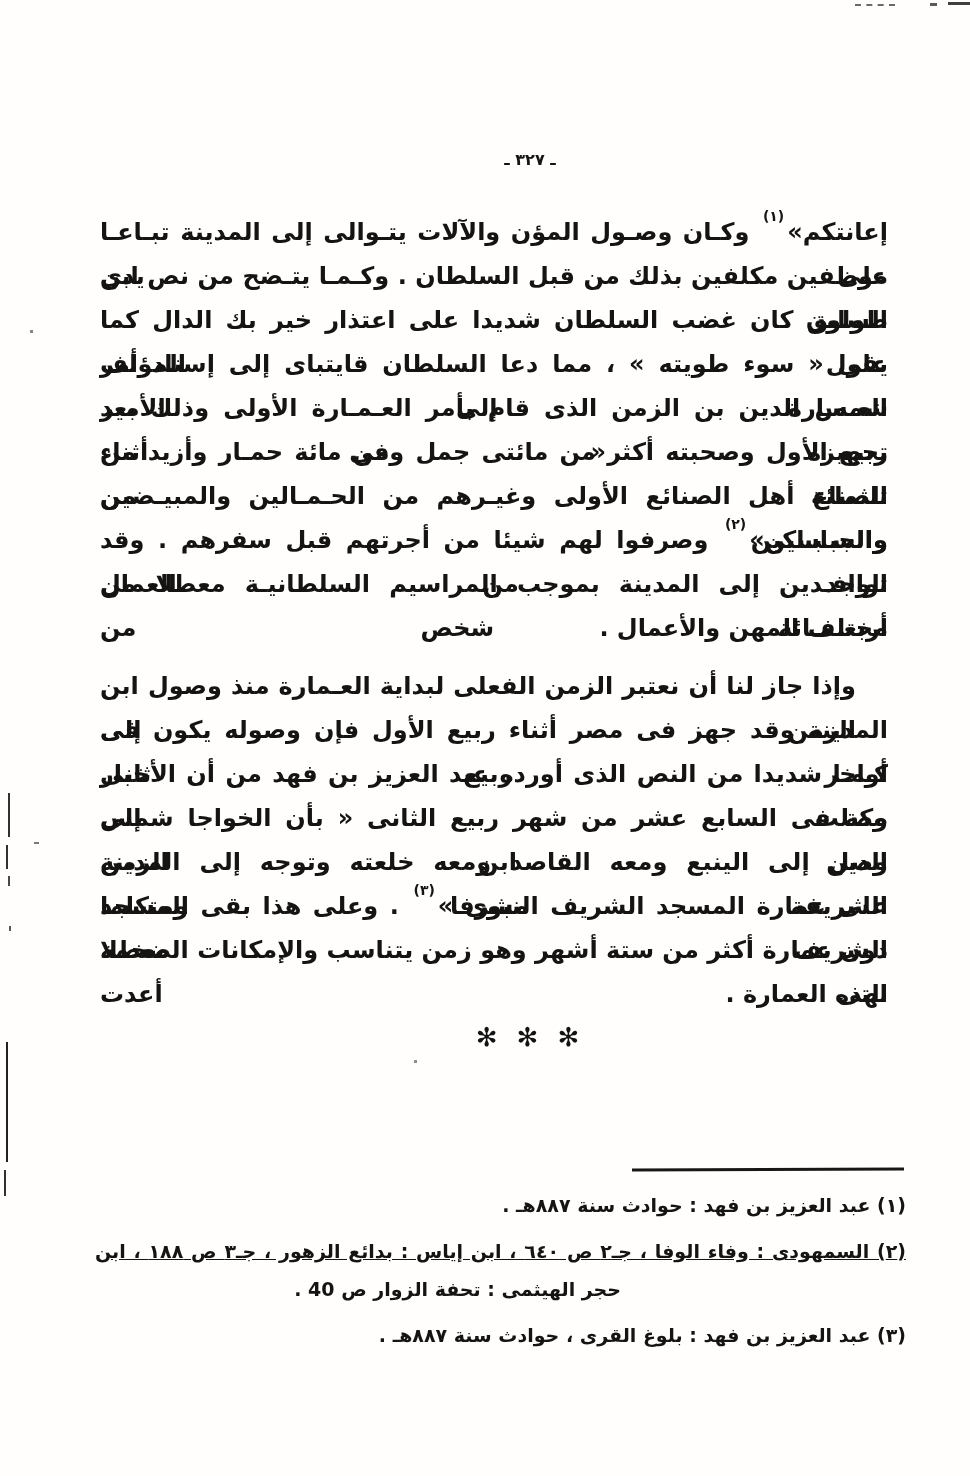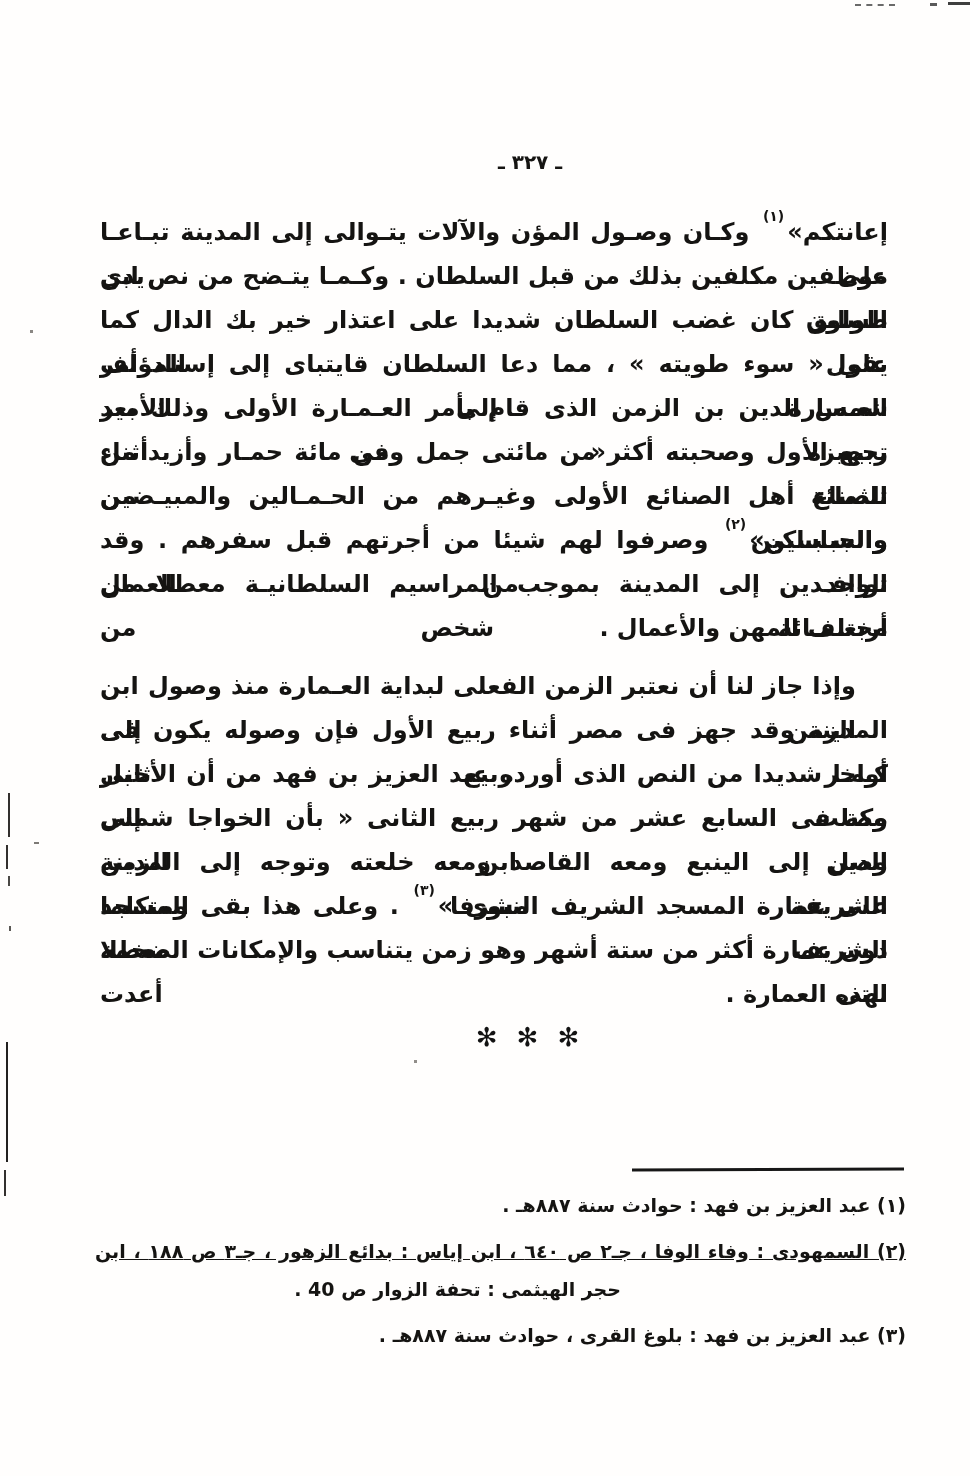--- a/index.html
+++ b/index.html
@@ -17,21 +17,21 @@
     color: #151412;
   }
   
   .pagenum {
     position: absolute;
     top: 150px;
     left: 90px;
     right: 0;
     text-align: center;
     direction: rtl;
-    font-size: 20px;
+    font-size: 16px;
     font-weight: bold;
     letter-spacing: 2px;
   }
   
   .bodytext {
     position: absolute;
     top: 210px;
     right: 82px;
     left: 100px;
     direction: rtl;

